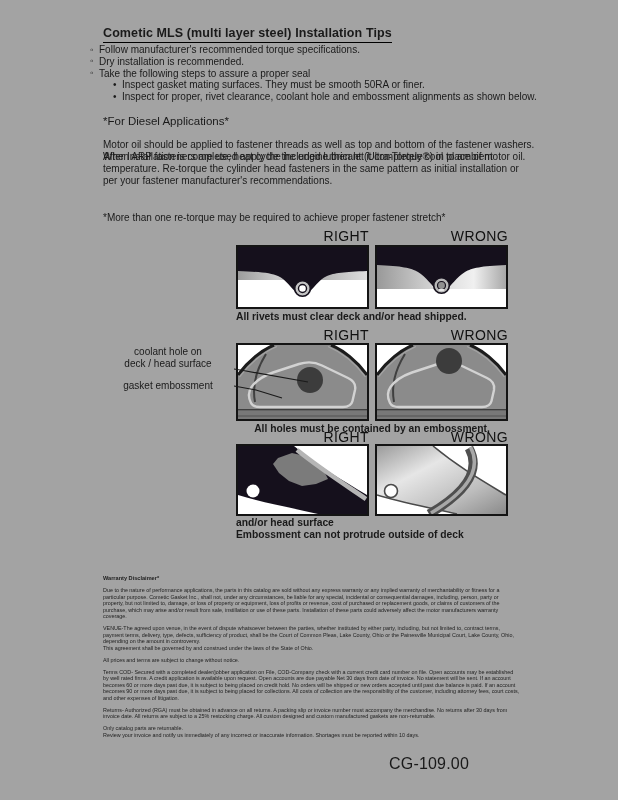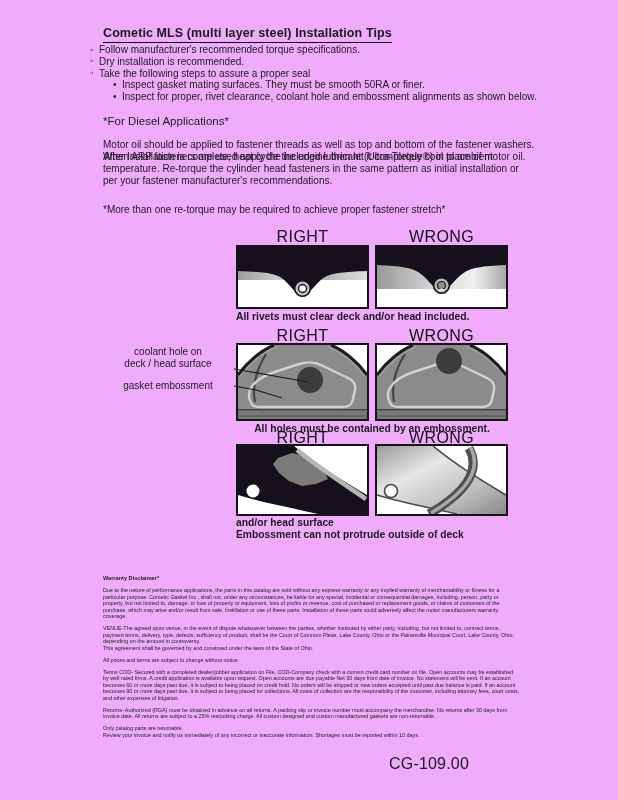--- a/index.html
+++ b/index.html
@@ -1,35 +1,35 @@
 <!DOCTYPE html>
 <html><head>
 <meta charset="utf-8">
 <style>
   html,body{margin:0;padding:0;background:#ffffff;}
   .page{
-    position:relative;width:618px;height:800px;background:#f0abfc;
+    position:relative;width:618px;height:800px;background:#a3a3a3;
     font-family:"Liberation Sans", sans-serif;color:#1a1a1a;overflow:hidden;
   }
   .abs{position:absolute;}
   .title{
     left:103px;top:26px;font-size:12.5px;font-weight:bold;
     border-bottom:1.6px solid #000;padding-bottom:2px;letter-spacing:.1px;
   }
   .bullets{left:90px;top:44px;font-size:10px;line-height:11.8px;}
   .blt{position:relative;padding-left:9px;}
   .blt::before{content:"◦";position:absolute;left:0;top:-0.5px;font-size:10px;}
   .sub{position:relative;margin-left:23px;padding-left:9px;}
   .sub::before{content:"•";position:absolute;left:0;top:-0.5px;font-size:10px;}
   .diesel-h{left:103px;top:115px;font-size:11.5px;font-weight:normal;}
   .para{left:103px;width:432px;font-size:10px;line-height:12.2px;}
   .p1{top:139px;}
   .p2{top:151px;}
-  .note{top:204px;}
-  .dg-label{width:133px;text-align:center;font-size:16px;letter-spacing:.4px;color:#111;}
+  .note{top:212px;}
+  .dg-label{width:133px;text-align:right;font-size:14px;letter-spacing:.4px;color:#111;}
   .dg-box{width:129px;height:auto;border:2px solid #141414;background:#fff;}
   .dg-box svg{display:block;}
   .cap{font-size:10.3px;font-weight:bold;line-height:11.5px;}
   .side-label{left:104px;width:128px;text-align:center;font-size:10px;line-height:12px;}
   .warranty{left:103px;top:575px;width:417px;font-size:5.4px;line-height:6.5px;color:#222;}
   .warranty p{margin:0 0 5.5px 0;}
   .warranty p.tight{margin-bottom:0;}
   .w-head{font-weight:bold;margin:0 0 6px 0;font-size:5.6px;}
   .page-code{left:389px;top:755px;font-size:16px;letter-spacing:.2px;}
 </style>
@@ -88,21 +88,21 @@
       <rect width="129" height="60" fill="#ffffff"></rect>
       <rect x="0" y="18" width="129" height="24" fill="url(#g1w)"></rect>
       <rect x="0" y="42" width="129" height="18" fill="#ffffff"></rect>
       <path d="M0,0 H129 V18 C104,19 95,21 88,25 C80,29.5 74,39 68,44.5 Q64.5,48 61,44.5 C55,39 49,29.5 41,25 C34,21 25,19 0,18 Z" fill="#15101c"></path>
       <circle cx="64.5" cy="38.5" r="7.8" fill="#b8b8b8" stroke="#15101c" stroke-width="1.6"></circle>
       <circle cx="64.5" cy="38.5" r="4" fill="#8f8f8f" stroke="#15101c" stroke-width="1.2"></circle>
       <ellipse cx="64.5" cy="43" rx="3" ry="1.3" fill="#e9e9e9"></ellipse>
     </svg>
   </div>
 
-  <div class="abs cap" style="left:236px;top:311px;">All rivets must clear deck and/or head included.</div>
+  <div class="abs cap" style="left:236px;top:311px;">All rivets must clear deck and/or head shipped.</div>
 
   <div class="abs dg-label" style="left:236px;top:327px;">RIGHT</div>
   <div class="abs dg-label" style="left:375px;top:327px;">WRONG</div>
 
   <div class="abs side-label" style="top:346px;">
     <div>coolant hole on</div>
     <div>deck / head surface</div>
   </div>
   <div class="abs side-label" style="top:380px;">gasket embossment</div>
 

